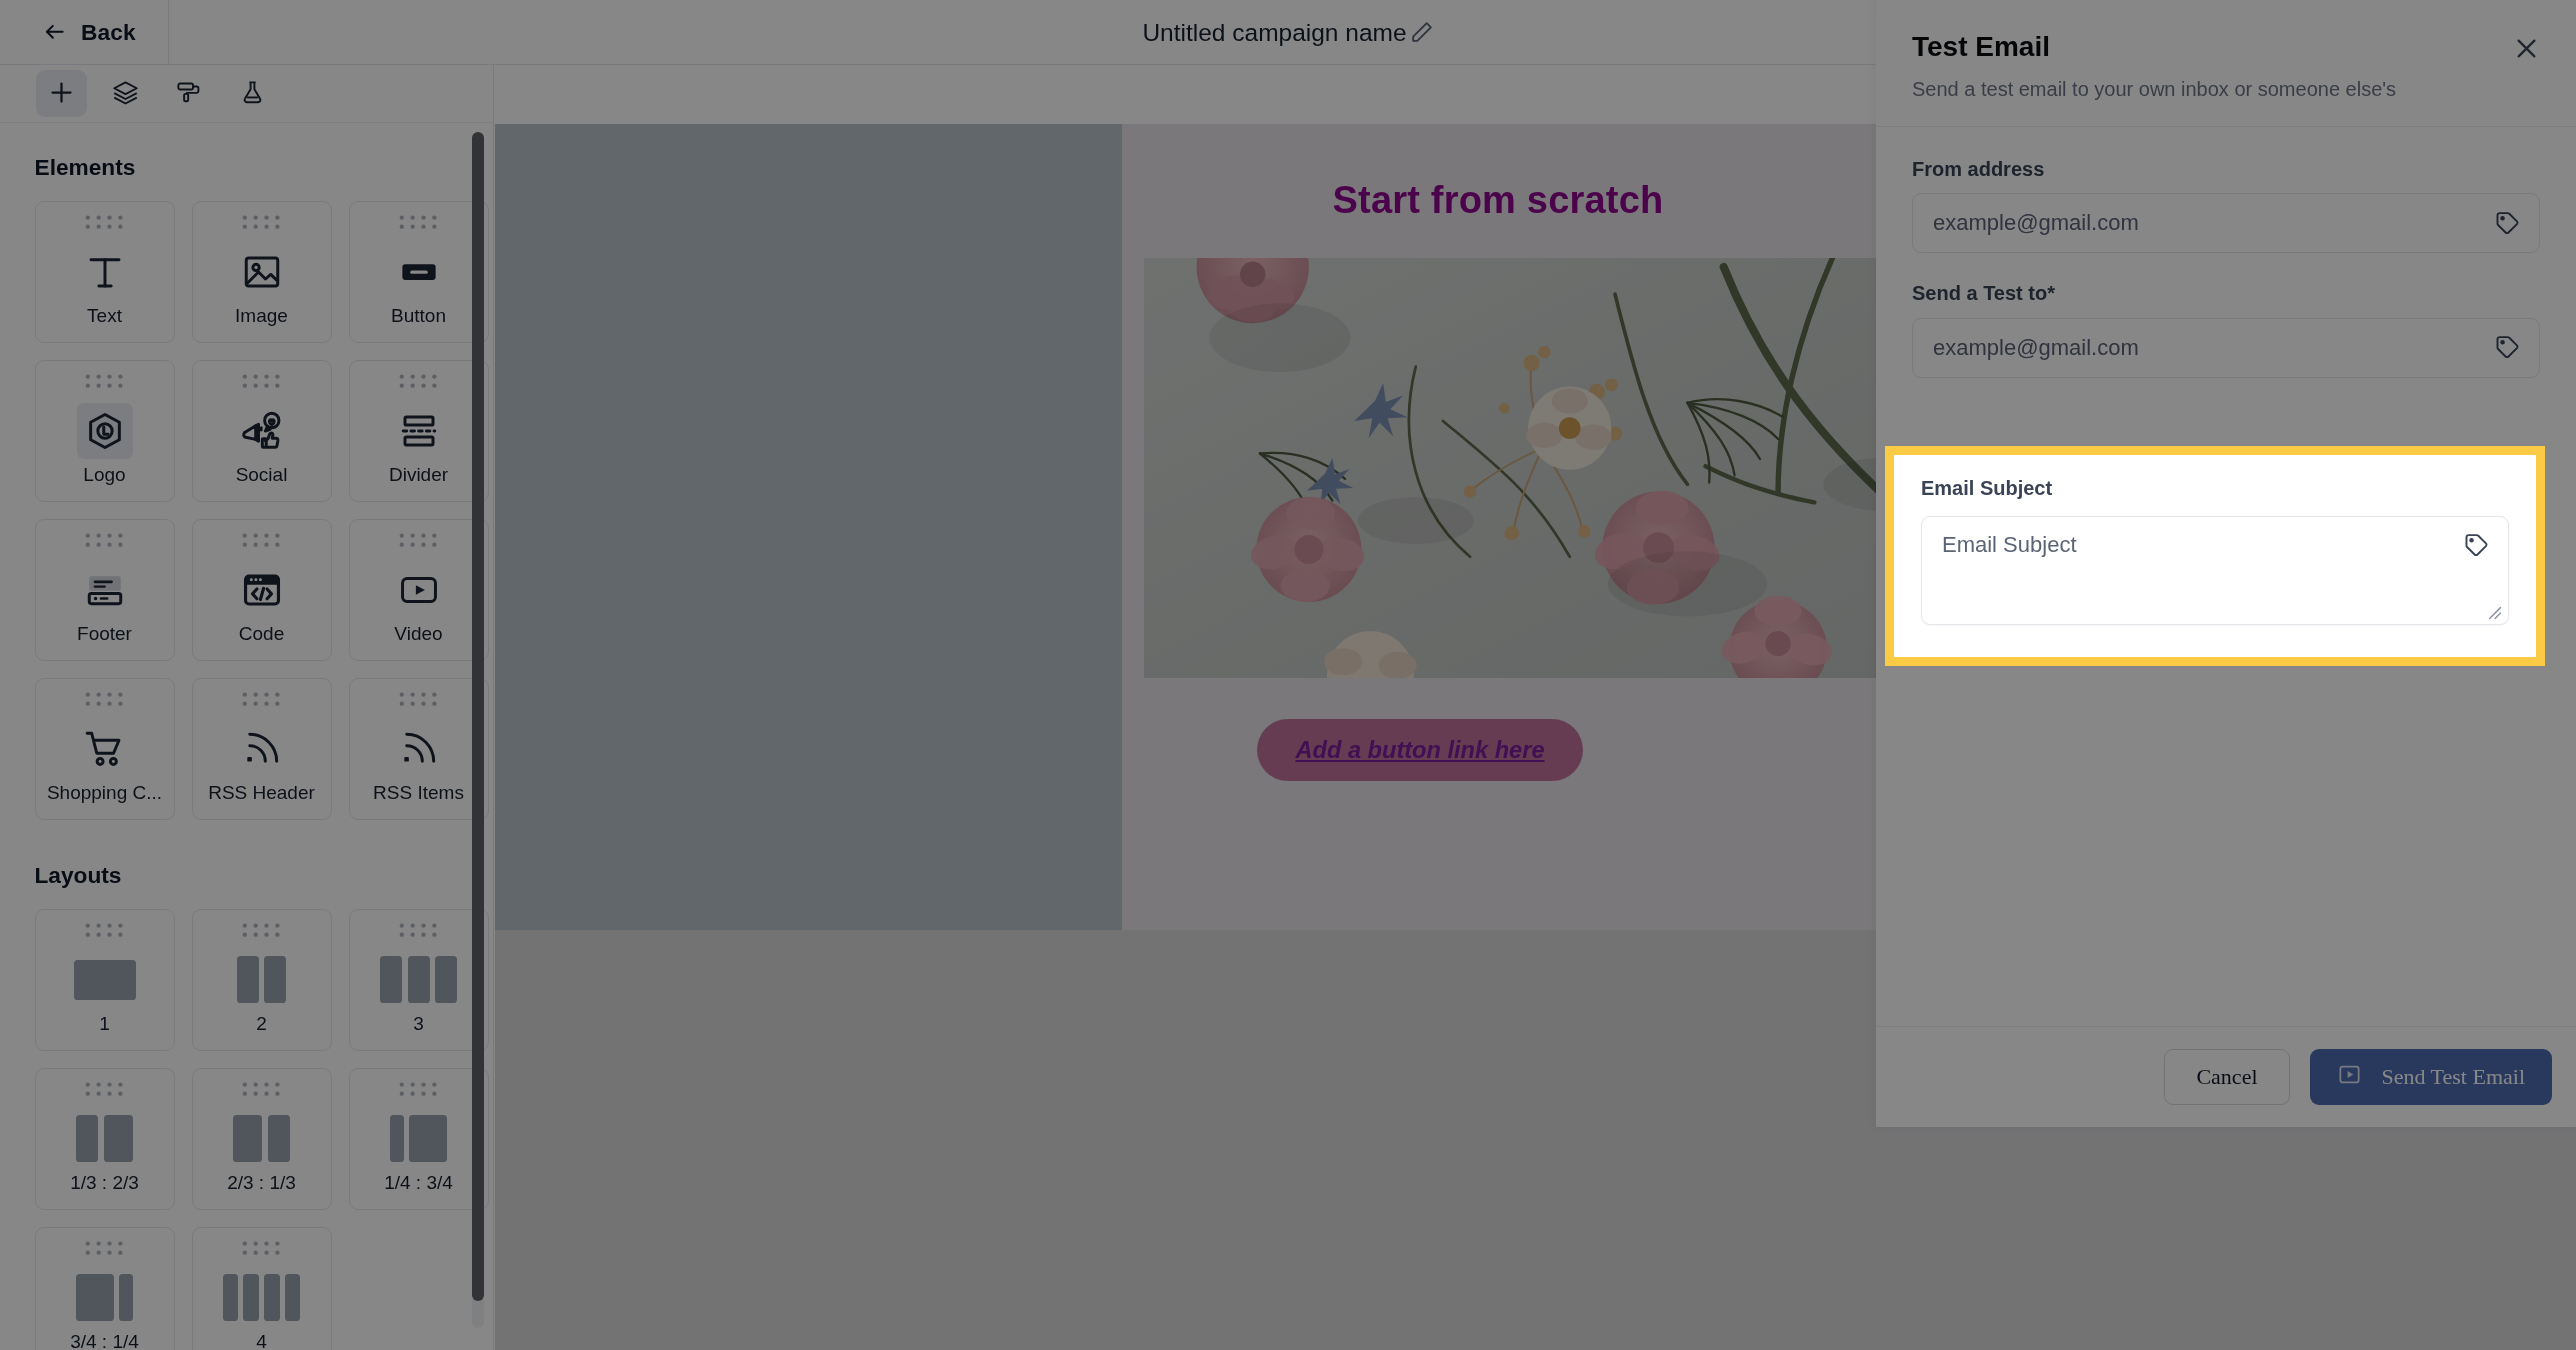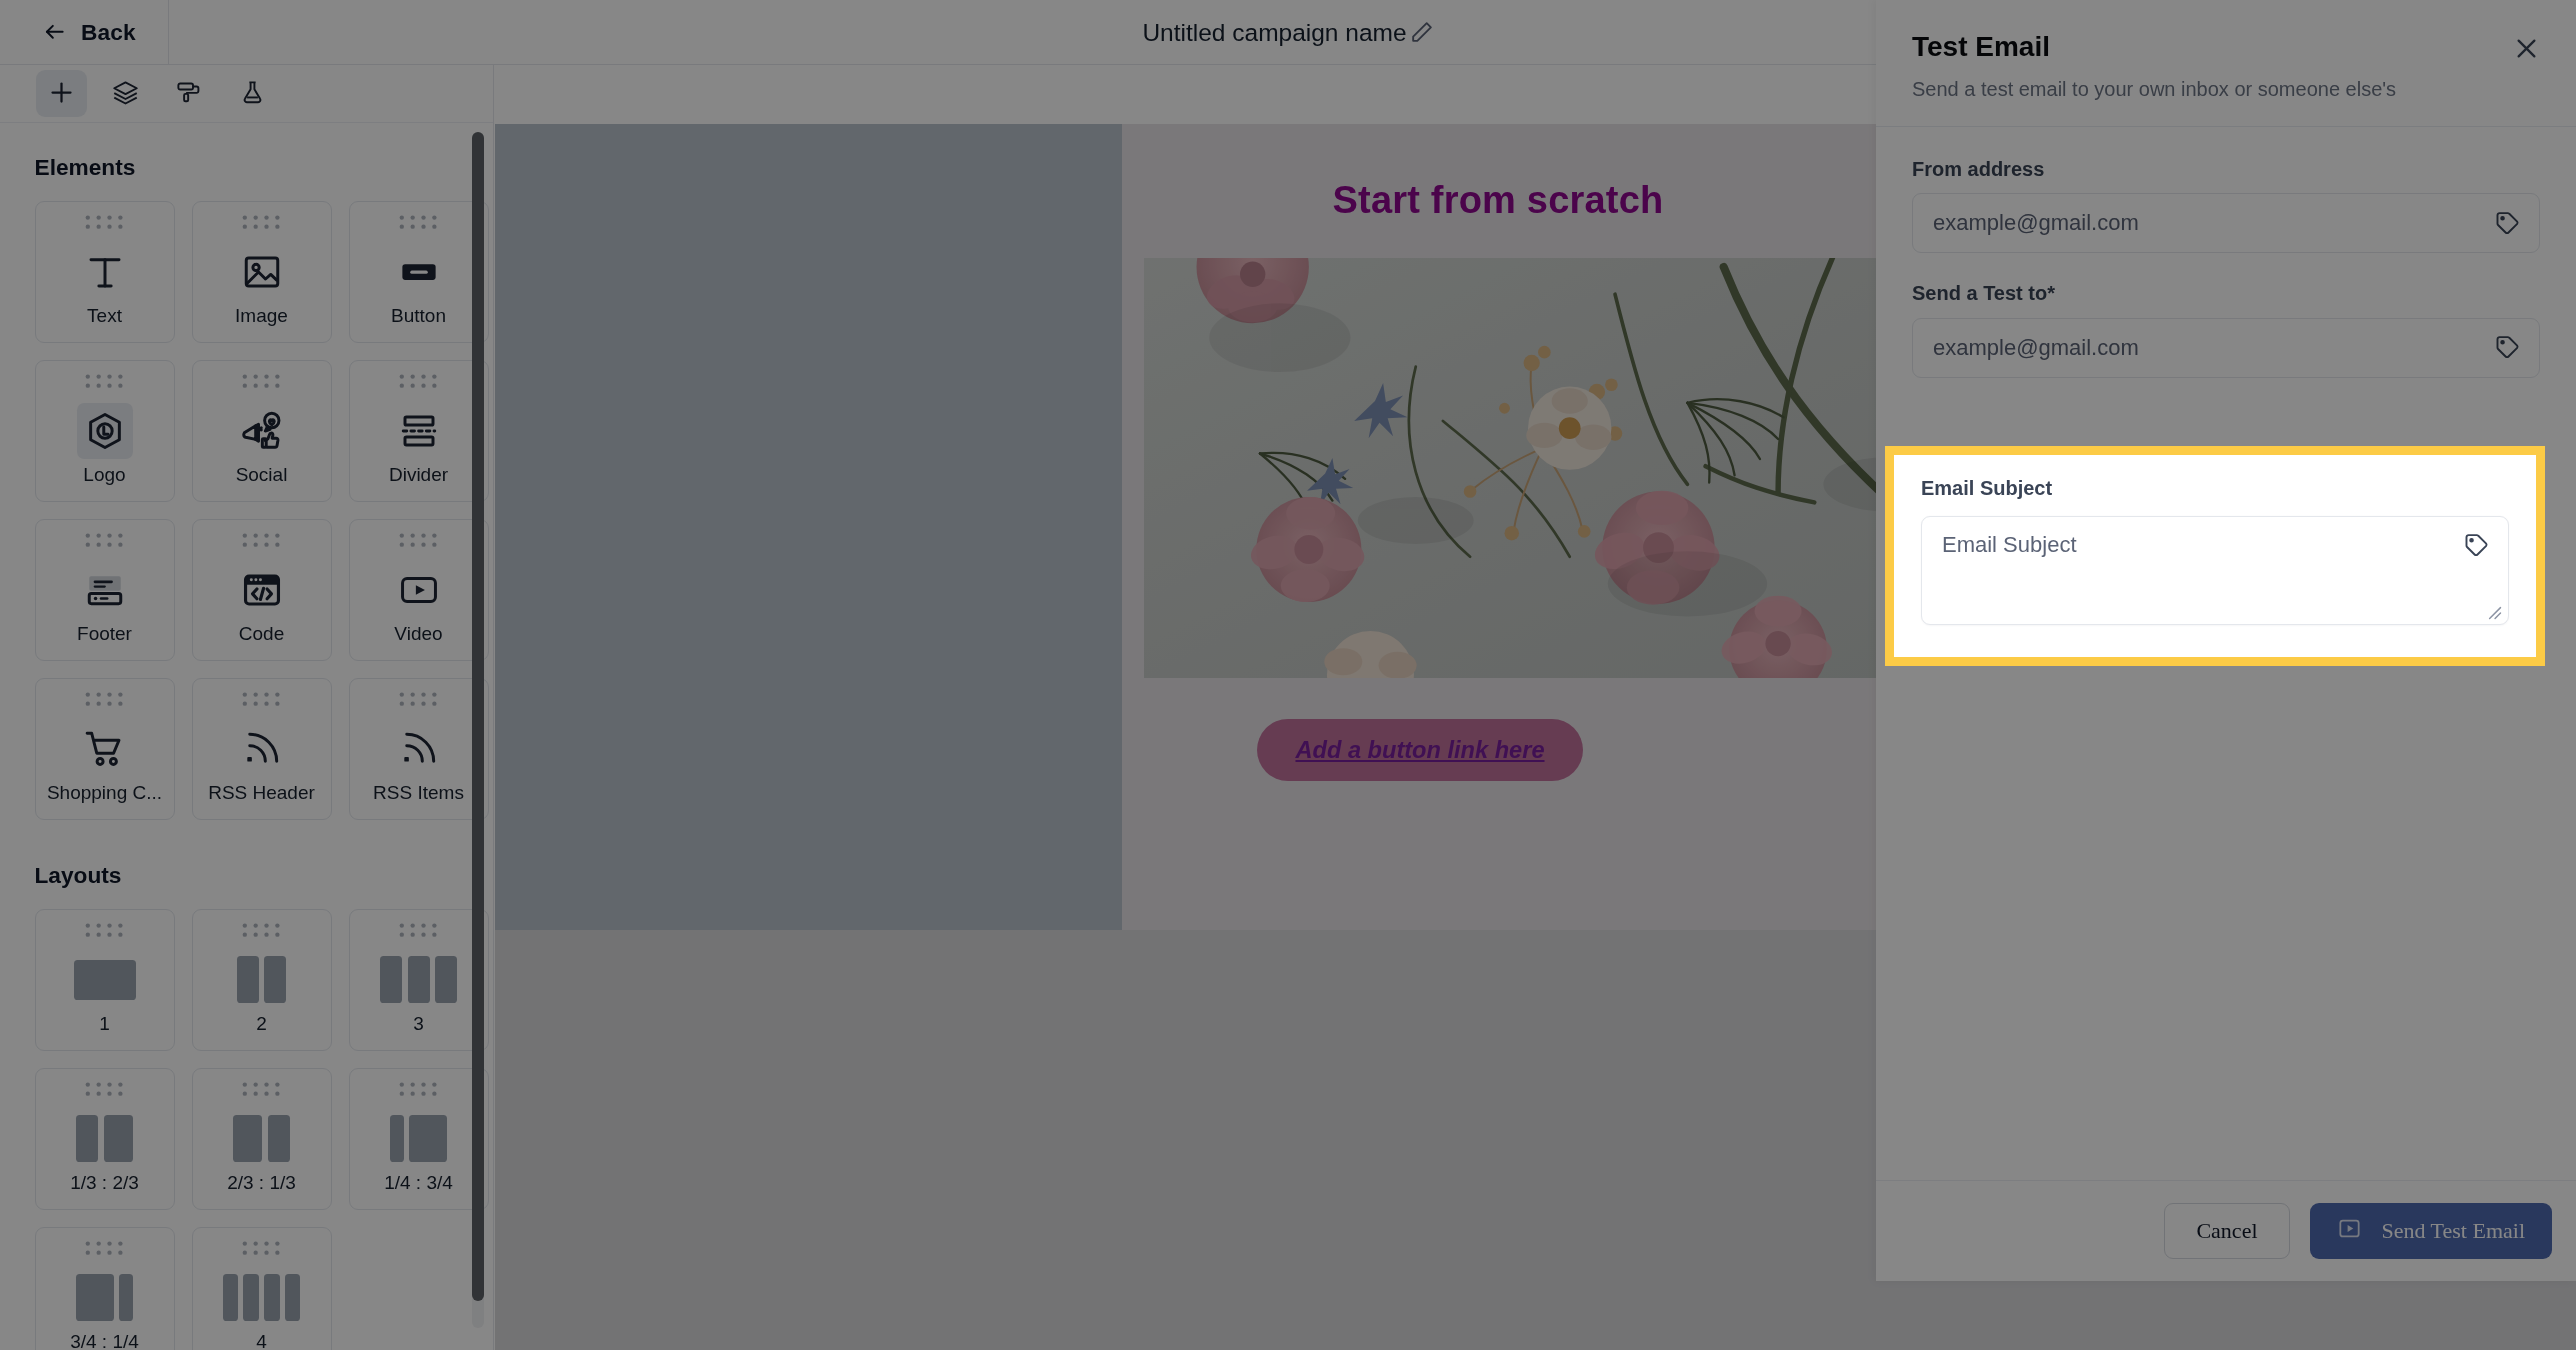--- a/index.html
+++ b/index.html
@@ -119,21 +119,21 @@
   .email-btn span {
     font-size:23.6px; font-weight:700; font-style:italic;
     color:#7a1f9e; text-decoration:underline;
   }
 
   
   .arrow-anno { position:absolute; left:1627px; top:507px; width:217px; height:145px; }
 
   
   .panel {
-    position:absolute; right:0; top:0; width:700px; height:1281px;
+    position:absolute; right:0; top:0; width:700px; height:1127px;
     background:#ffffff; box-shadow:-1.8px 0 9px rgba(0,0,0,.06);
     display:flex; flex-direction:column;
   }
   .panel-head { padding:31px 36px 25px 36px; border-bottom:0.9px solid #e9ecf1; }
   .panel-title-row { display:flex; align-items:flex-start; justify-content:space-between; }
   .panel-title { font-size:28px; font-weight:700; color:#0a0c10; }
   .close-x { width:27px; height:27px; margin-top:3.6px; }
   .panel-sub { margin-top:14.5px; font-size:20px; color:#6d7585; }
 
   .panel-body { flex:1; padding:31px 36px 0 36px; position:relative; }

